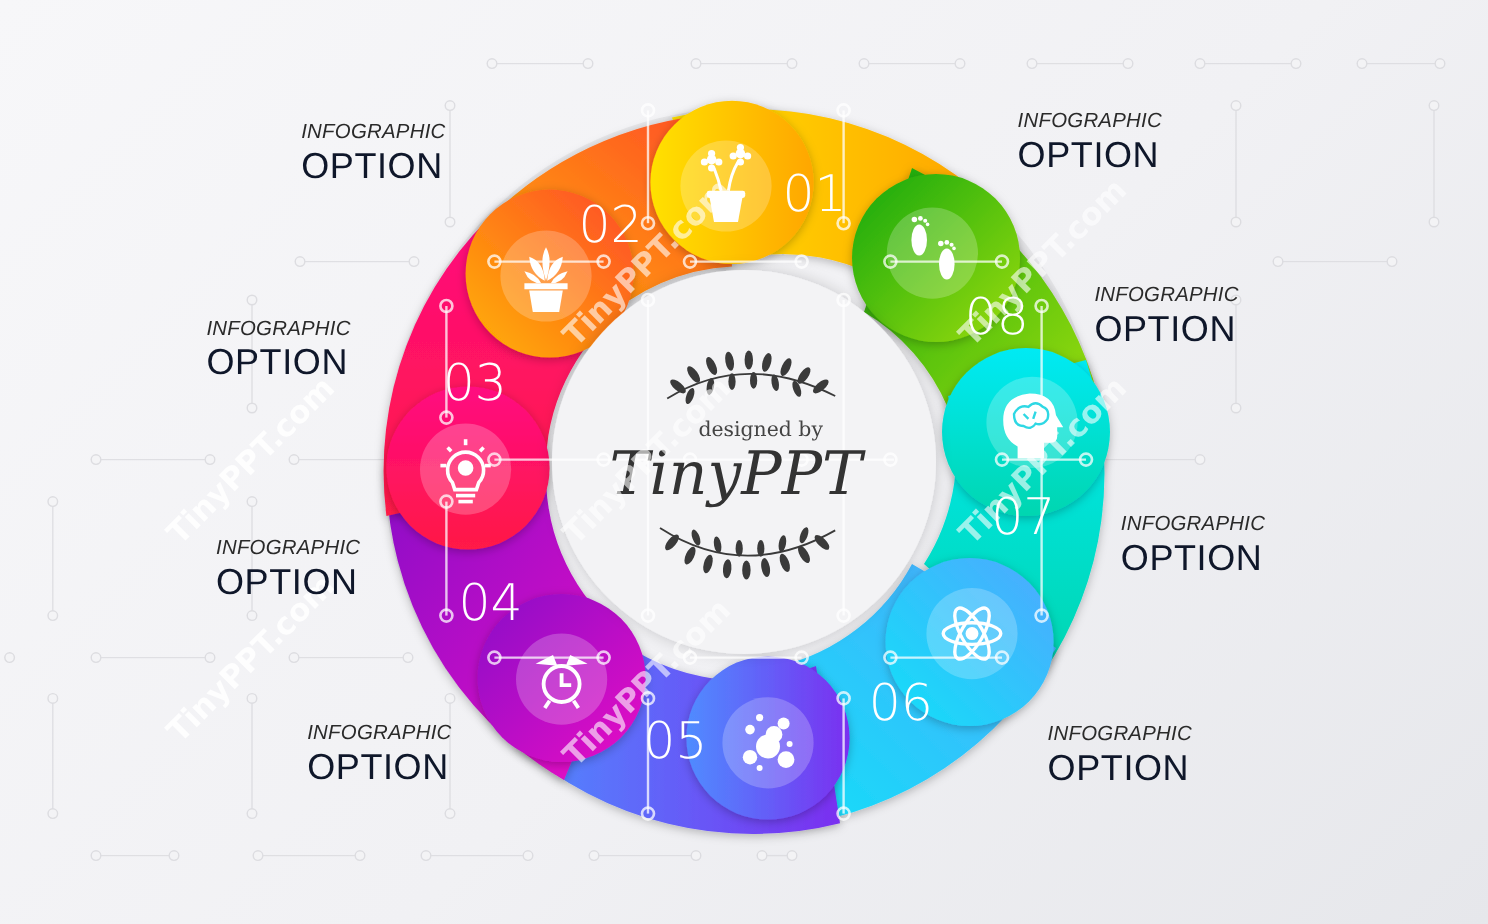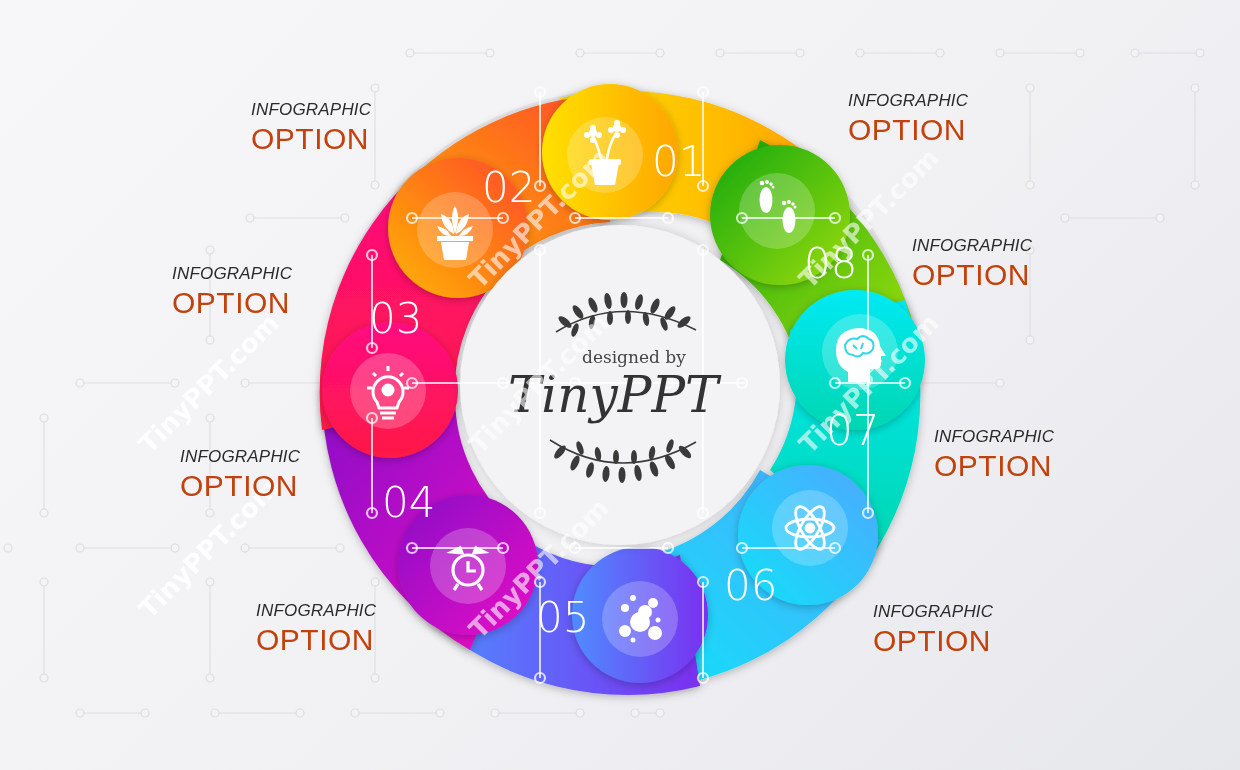--- a/index.html
+++ b/index.html
@@ -4,21 +4,21 @@
 <style>
   html, body { margin:0; padding:0; }
   body {
     width:1240px; height:770px; overflow:hidden; position:relative;
     background: linear-gradient(135deg, #f7f7f9 0%, #f1f1f4 55%, #e6e7eb 100%);
     font-family: "Liberation Sans", sans-serif;
   }
   #stage { position:absolute; left:0; top:0; width:1240px; height:770px; }
   .label { position:absolute; color:#2a2a2a; line-height:1; }
   .label .small { font-size:17px; letter-spacing:0.2px; display:block;font-style:italic; }
-  .label .big { font-size:30px; letter-spacing:0.5px; display:block; margin-top:6px; color:#c2410c; }
+  .label .big { font-size:30px; letter-spacing:0.5px; display:block; margin-top:6px; color:#0f172a; }
   .num { font-family:"DejaVu Sans", sans-serif; fill:#ffffff; font-size:42px; font-weight:300; }
   .wm { font-family:"DejaVu Sans", sans-serif; font-weight:bold; font-size:26px; fill:#ffffff; fill-opacity:0.6; }
   .wm-bg { font-family:"DejaVu Sans", sans-serif; font-weight:bold; font-size:26px; fill:#ffffff; fill-opacity:0.85; }
   .logo-small { font-family:"DejaVu Serif", serif; font-size:17px; fill:#444; }
   .logo-big { font-family:"DejaVu Serif", serif; font-style:italic; font-size:50px; fill:#333; }
 </style>
 </head>
 <body>
 
 <svg id="stage" width="1240" height="770" viewBox="0 0 1240 770">

